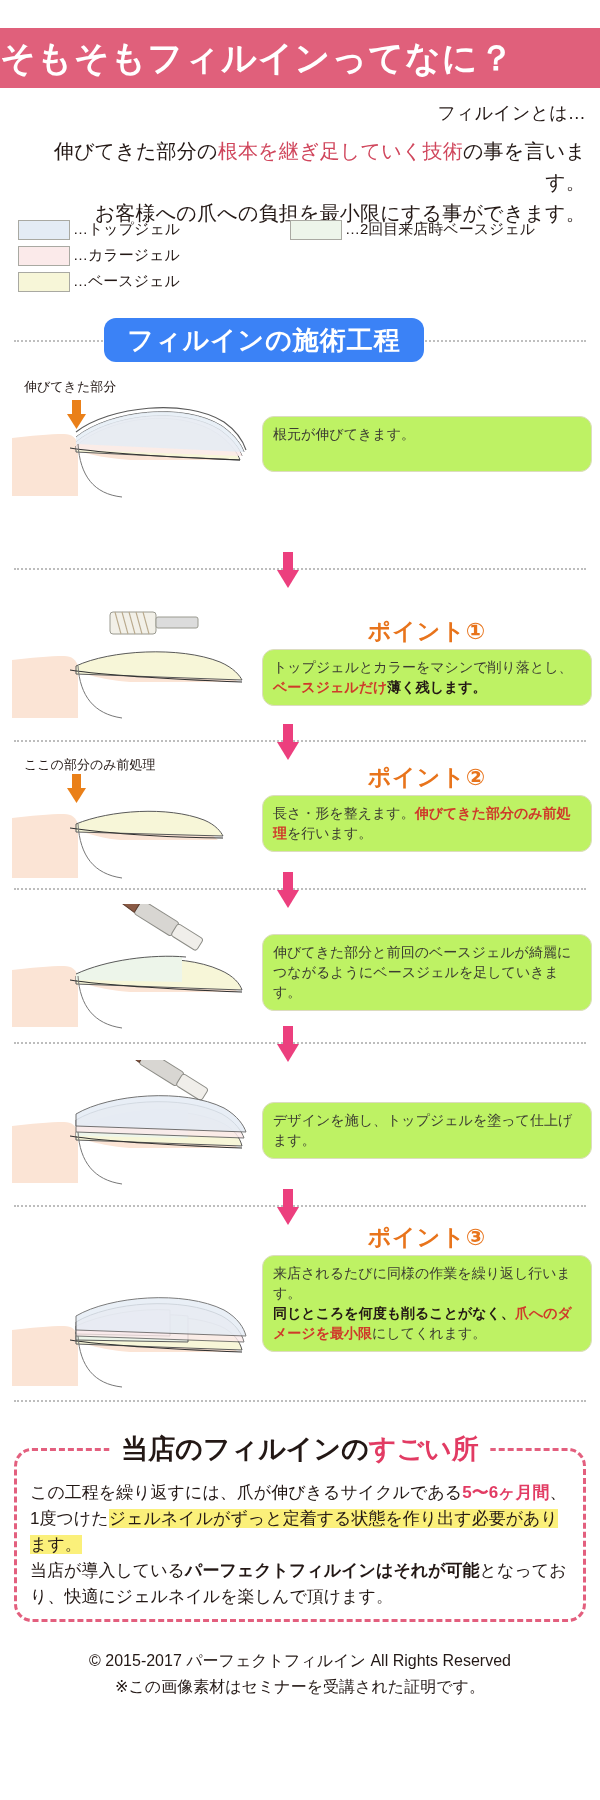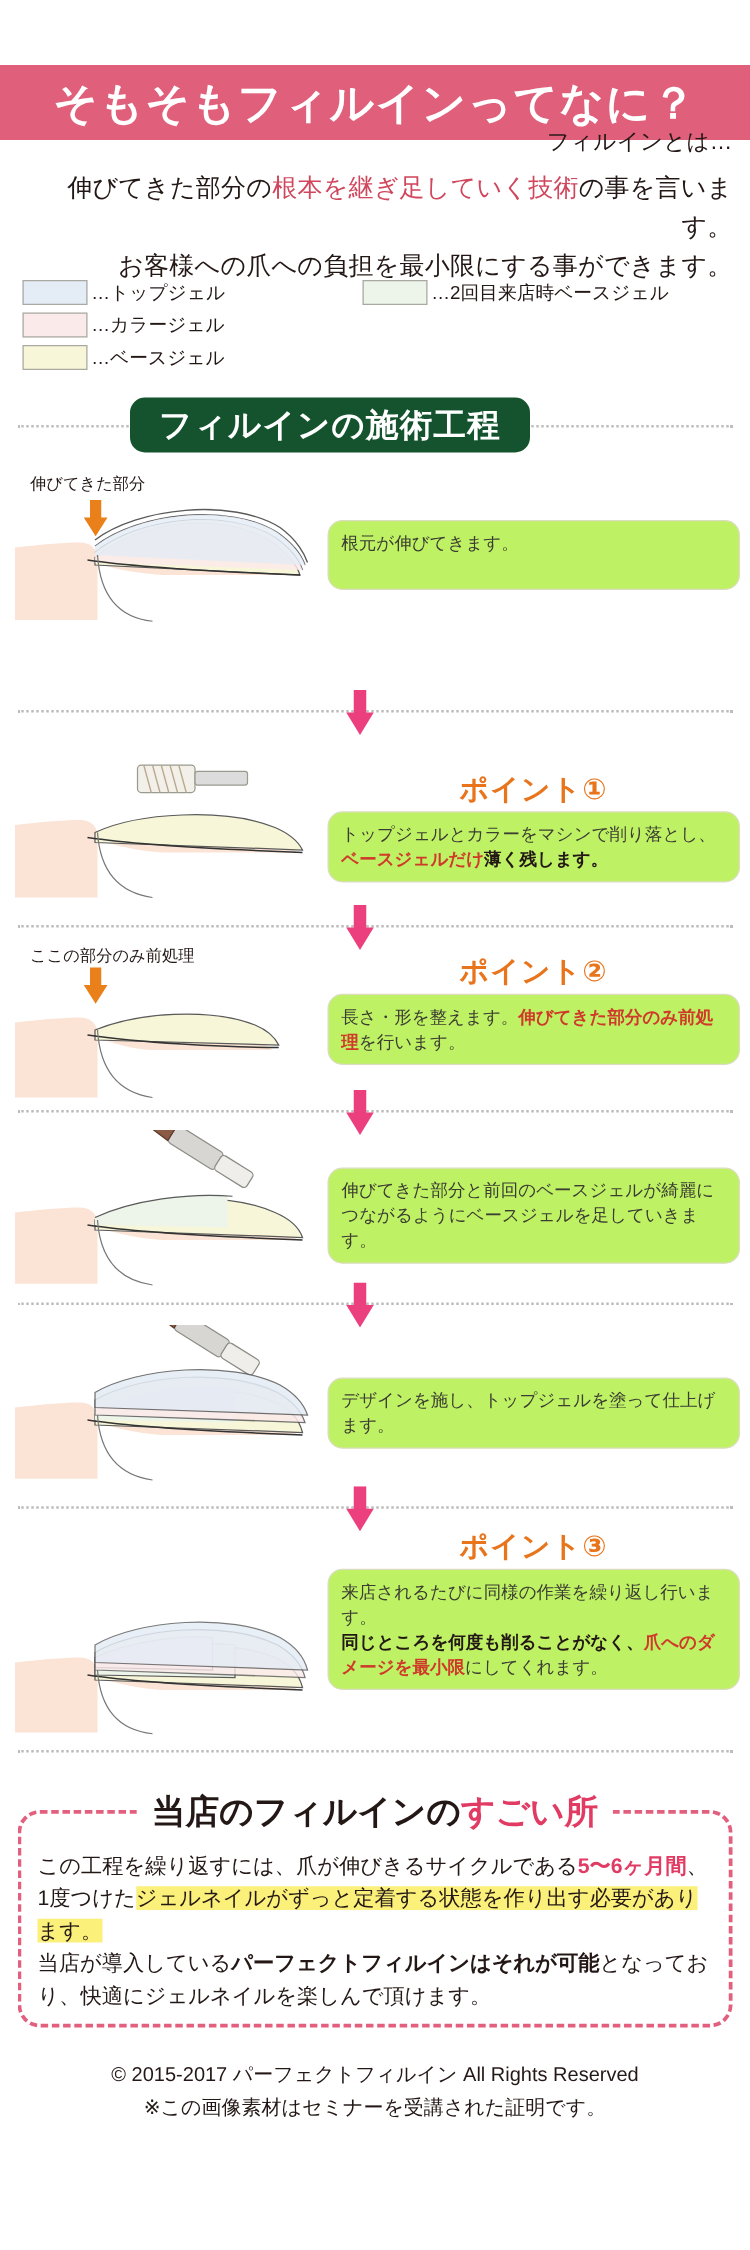--- a/index.html
+++ b/index.html
@@ -8,48 +8,48 @@
     width:600px; height:1800px; position:relative;
     background:#ffffff;
     font-family:"Liberation Sans","DejaVu Sans",sans-serif;
     color:#231815; overflow:hidden;
   }
   .page{width:600px;height:1800px;position:relative;}
 
   
   .header-band{
     position:absolute; left:0; top:28px; width:600px; height:60px;
-    background:#e0607b; display:flex; align-items:center; justify-content:center;margin-top:24px;
+    background:#e0607b; display:flex; align-items:center; 
   }
   .header-band .ttl{
     color:#fff; font-size:35px; font-weight:bold; letter-spacing:1px;
     white-space:nowrap;
   }
 
   
   .intro{position:absolute; left:14px; top:98px; width:572px;}
   .intro .line{font-size:20px; line-height:31px; letter-spacing:.2px;text-align:right;}
   .intro .small{font-size:18px;}
   .rose{color:#d0465c;}
 
   
   .legend{position:absolute; left:18px; top:220px; width:564px; height:76px;}
   .legend .col{position:absolute; top:0;}
   .legend .colA{left:0;}
   .legend .colB{left:272px;}
-  .lrow{display:flex; align-items:flex-end; height:24px; margin-bottom:2px;}
+  .lrow{display:flex; align-items:flex-start; height:24px; margin-bottom:2px;}
   .swatch{width:52px;height:20px;border:1px solid #a9a9a2; box-sizing:border-box;}
   .ltext{font-size:15px; margin-left:3px; white-space:nowrap;}
 
   
   .proc-title-wrap{position:absolute; left:0; top:318px; width:600px; height:44px;}
   .proc-dots{position:absolute; left:14px; top:22px; width:572px; border-top:2px dotted #bfbfbf;}
   .proc-pill{
     position:absolute; left:104px; top:0; width:320px; height:44px;
-    background:#14532d; border-radius:12px; display:flex; align-items:center; justify-content:center;
+    background:#3b82f6; border-radius:12px; display:flex; align-items:center; justify-content:center;
   }
   .proc-pill span{color:#fff; font-size:26px; font-weight:bold; letter-spacing:1px;}
 
   
   .step{position:absolute; left:0; width:600px;}
   .step .art{position:absolute; left:10px; top:0; width:250px;}
   .caption-top{position:absolute; font-size:13px; color:#231815; white-space:nowrap;}
   .right{position:absolute; left:262px; width:330px;}
   .point-hd{
     font-size:23px; font-weight:bold; color:#e8741c; text-align:center;

